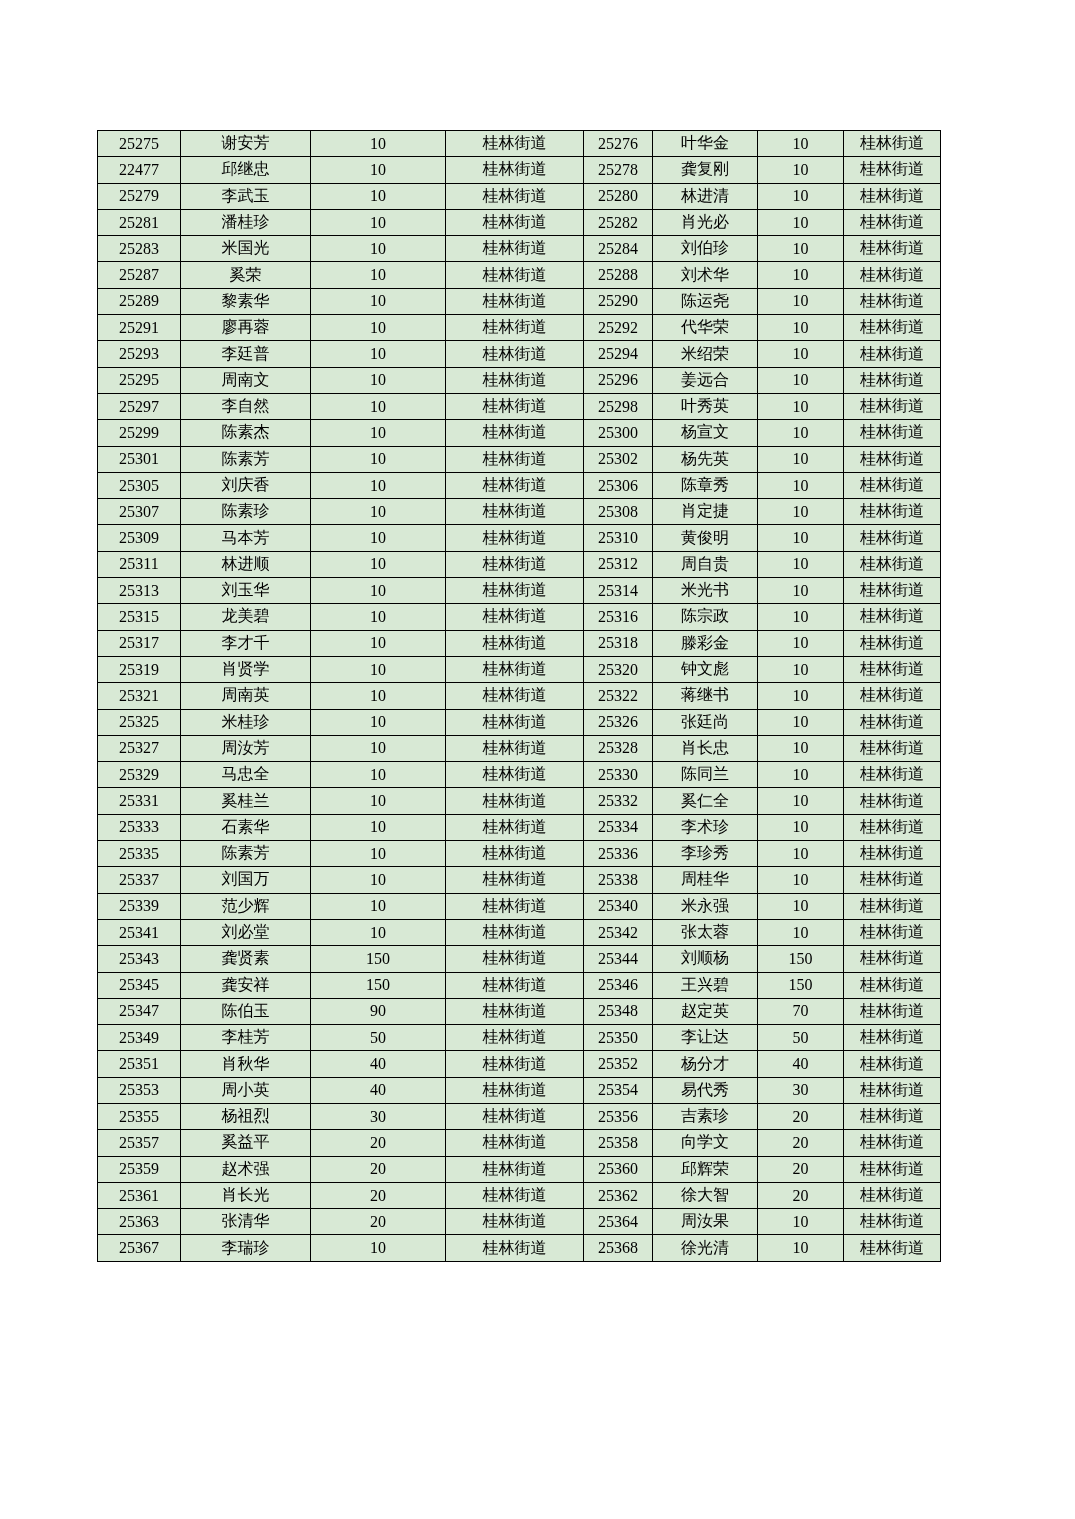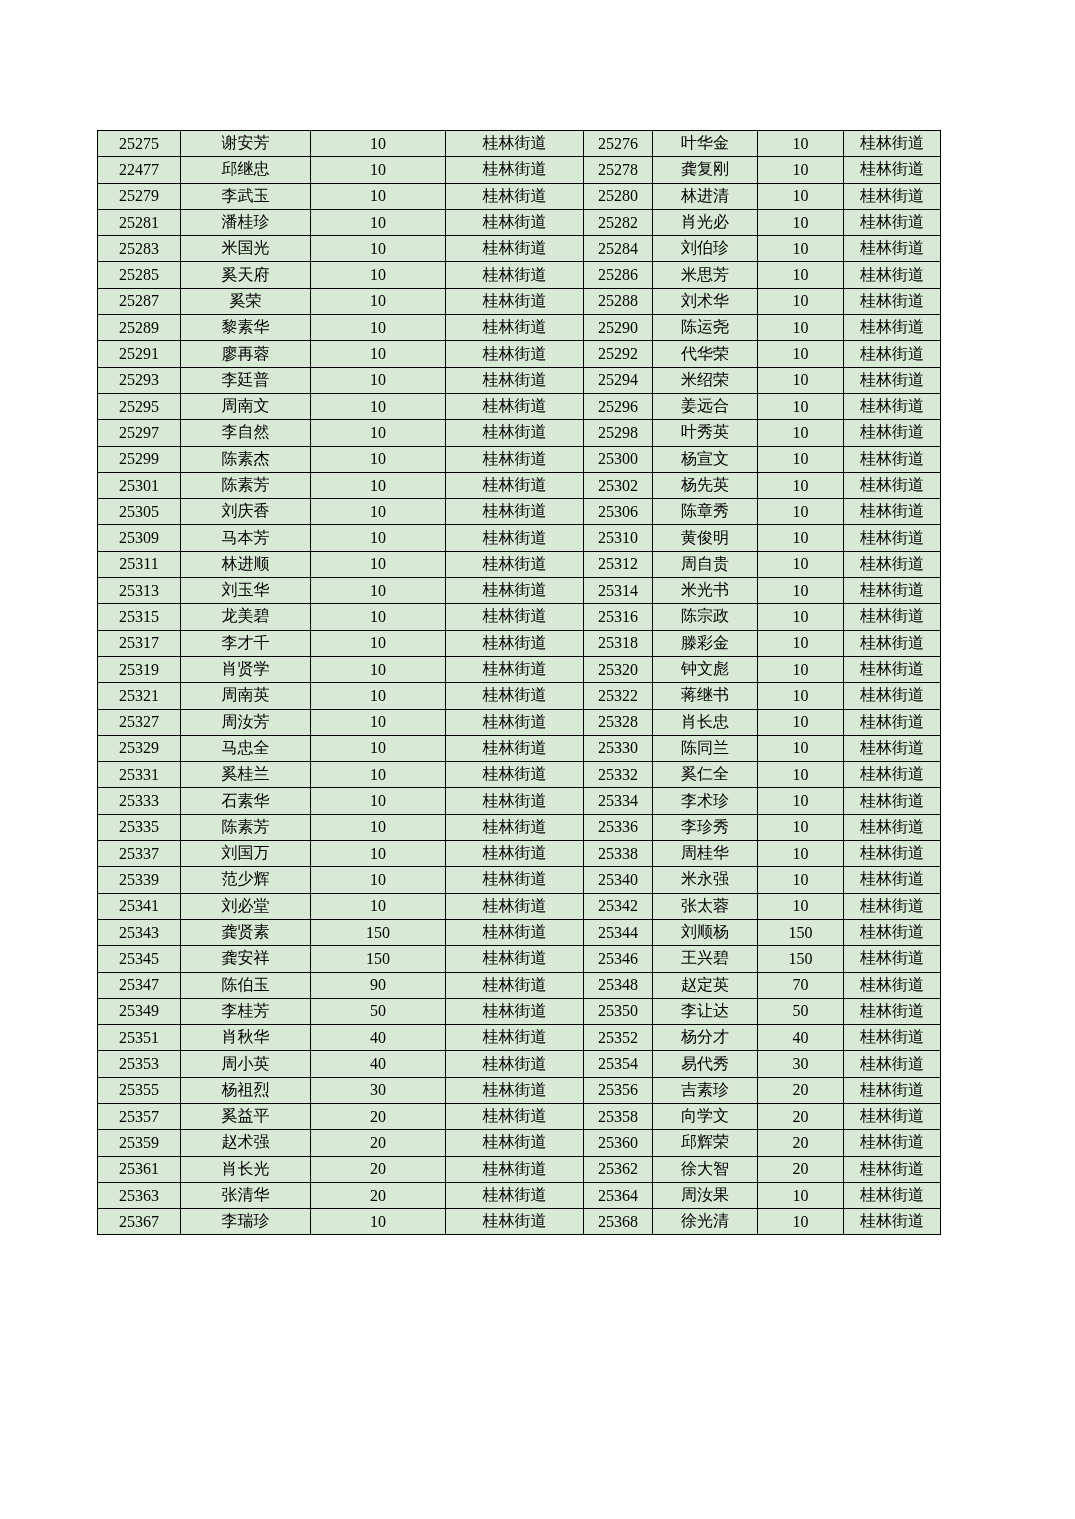--- a/index.html
+++ b/index.html
@@ -108,30 +108,20 @@
           <td>25283</td>
           <td>米国光</td>
           <td>10</td>
           <td>桂林街道</td>
           <td>25284</td>
           <td>刘伯珍</td>
           <td>10</td>
           <td>桂林街道</td>
         </tr>
         <tr>
-          <td>25285</td>
-          <td>奚天府</td>
-          <td>10</td>
-          <td>桂林街道</td>
-          <td>25286</td>
-          <td>米思芳</td>
-          <td>10</td>
-          <td>桂林街道</td>
-        </tr>
-        <tr>
           <td>25287</td>
           <td>奚荣</td>
           <td>10</td>
           <td>桂林街道</td>
           <td>25288</td>
           <td>刘术华</td>
           <td>10</td>
           <td>桂林街道</td>
         </tr>
         <tr>
@@ -208,20 +198,30 @@
           <td>25305</td>
           <td>刘庆香</td>
           <td>10</td>
           <td>桂林街道</td>
           <td>25306</td>
           <td>陈章秀</td>
           <td>10</td>
           <td>桂林街道</td>
         </tr>
         <tr>
+          <td>25307</td>
+          <td>陈素珍</td>
+          <td>10</td>
+          <td>桂林街道</td>
+          <td>25308</td>
+          <td>肖定捷</td>
+          <td>10</td>
+          <td>桂林街道</td>
+        </tr>
+        <tr>
           <td>25309</td>
           <td>马本芳</td>
           <td>10</td>
           <td>桂林街道</td>
           <td>25310</td>
           <td>黄俊明</td>
           <td>10</td>
           <td>桂林街道</td>
         </tr>
         <tr>
@@ -274,20 +274,30 @@
           <td>10</td>
           <td>桂林街道</td>
         </tr>
         <tr>
           <td>25321</td>
           <td>周南英</td>
           <td>10</td>
           <td>桂林街道</td>
           <td>25322</td>
           <td>蒋继书</td>
+          <td>10</td>
+          <td>桂林街道</td>
+        </tr>
+        <tr>
+          <td>25325</td>
+          <td>米桂珍</td>
+          <td>10</td>
+          <td>桂林街道</td>
+          <td>25326</td>
+          <td>张廷尚</td>
           <td>10</td>
           <td>桂林街道</td>
         </tr>
         <tr>
           <td>25327</td>
           <td>周汝芳</td>
           <td>10</td>
           <td>桂林街道</td>
           <td>25328</td>
           <td>肖长忠</td>

